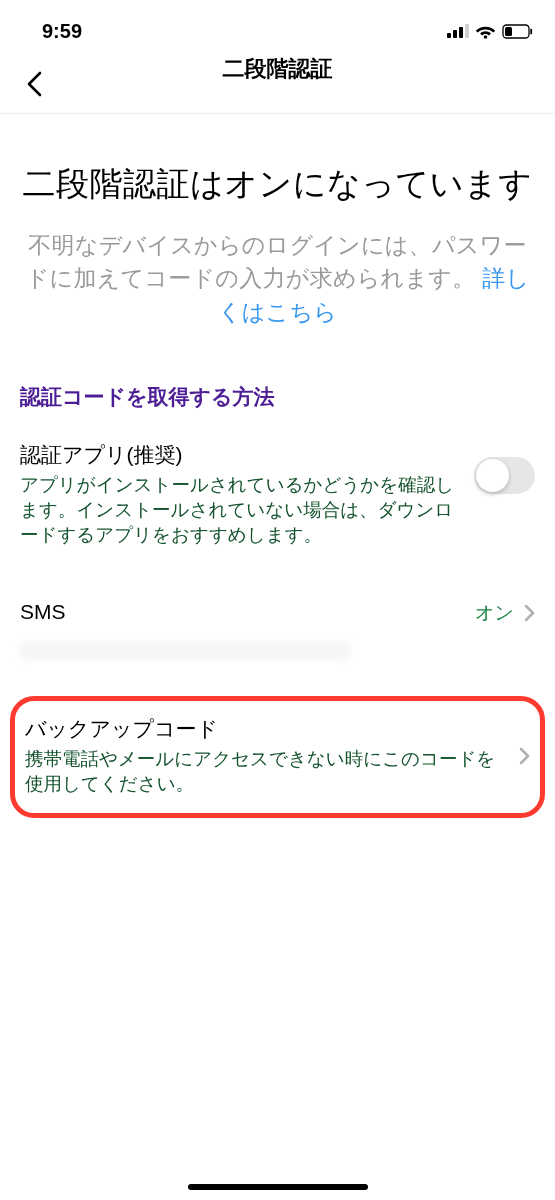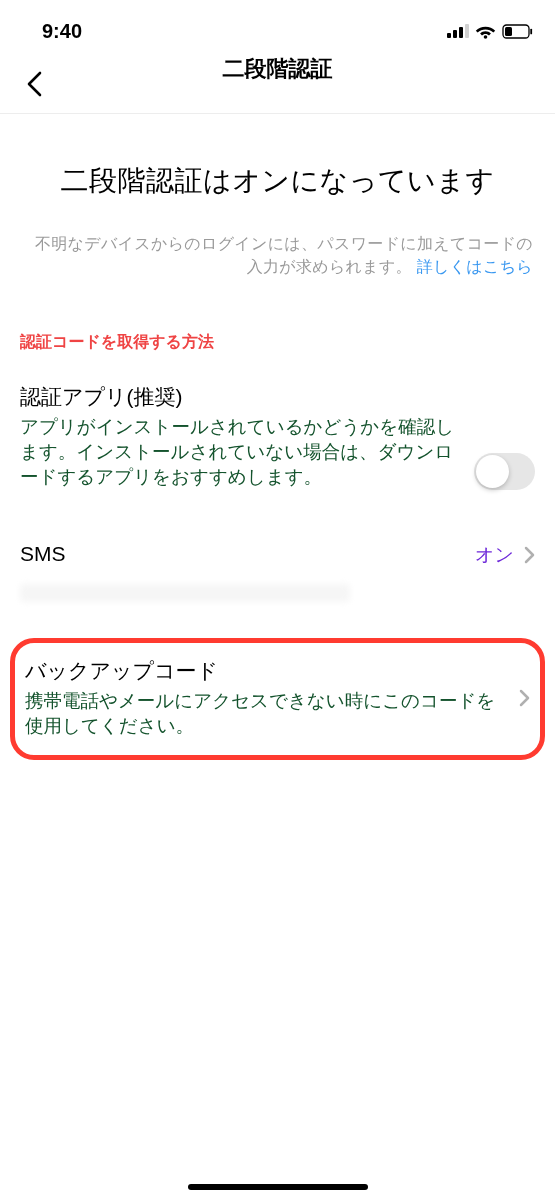--- a/index.html
+++ b/index.html
@@ -55,46 +55,45 @@
     .nav-title {
       font-size: 22px;
       font-weight: 600;
       color: #000;
     }
     .hero {
       padding: 48px 22px 20px 22px;
       text-align: center;
     }
     .hero-title {
-      font-size: 28px;
+      font-size: 33px;
       font-weight: 400;
       color: #000;
-      margin-bottom: 32px;
+      margin-bottom: 22px;
       letter-spacing: 0.5px;
     }
     .hero-desc {
-      font-size: 16px;
+      font-size: 23px;
       color: #9a9a9a;
       line-height: 1.45;
       letter-spacing: 0.3px;
-      text-align: right;
     }
     .hero-link {
       color: #3897f0;
     }
     .section-title {
       padding: 34px 20px 0 20px;
-      font-size: 16px;
+      font-size: 21px;
       font-weight: 600;
-      color: #ef4444;
+      color: #4c1d95;
     }
     .row {
       padding: 30px 20px 10px 20px;
       display: flex;
-      align-items: flex-end;
+      align-items: flex-start;
       justify-content: space-between;
       gap: 14px;
     }
     .row-content {
       flex: 1;
     }
     .row-title {
       font-size: 21px;
       font-weight: 400;
       color: #000;
@@ -125,21 +124,21 @@
       height: 33px;
       background: #fff;
       border-radius: 50%;
       position: absolute;
       left: 2px;
       top: 2px;
       box-shadow: 0 2px 5px rgba(0,0,0,0.22);
     }
     .status-text {
       font-size: 19px;
-      color: #6d28d9;
+      color: #15803d;
     }
     .blur-bar {
       height: 18px;
       margin: 6px 20px 0 20px;
       width: 330px;
       background: #f6f6f6;
       border-radius: 4px;
       filter: blur(3px);
     }
     .highlight-row {
@@ -167,21 +166,21 @@
       width: 180px;
       height: 6px;
       background: #000;
       border-radius: 4px;
     }
   </style>
 </head>
 <body>
 
 <div class="status-bar">
-  <div class="status-time">9:40</div>
+  <div class="status-time">9:59</div>
   <div class="status-icons">
     <svg width="22" height="14" viewBox="0 0 22 14">
       <rect x="0" y="9" width="4" height="5" rx="1" fill="#000"></rect>
       <rect x="6" y="6" width="4" height="8" rx="1" fill="#000"></rect>
       <rect x="12" y="3" width="4" height="11" rx="1" fill="#000"></rect>
       <rect x="18" y="0" width="4" height="14" rx="1" fill="#d1d1d1"></rect>
     </svg>
     <svg width="21" height="15" viewBox="0 0 21 15">
       <path d="M10.5 2.8 C6.7 2.8 3.3 4.3 0.8 6.7 L2.7 8.6 C4.7 6.6 7.5 5.4 10.5 5.4 C13.5 5.4 16.3 6.6 18.3 8.6 L20.2 6.7 C17.7 4.3 14.3 2.8 10.5 2.8 Z" fill="#000"></path>
       <path d="M10.5 7.3 C8.4 7.3 6.5 8.1 5.1 9.5 L7 11.4 C7.9 10.5 9.1 9.9 10.5 9.9 C11.9 9.9 13.1 10.5 14 11.4 L15.9 9.5 C14.5 8.1 12.6 7.3 10.5 7.3 Z" fill="#000"></path>

